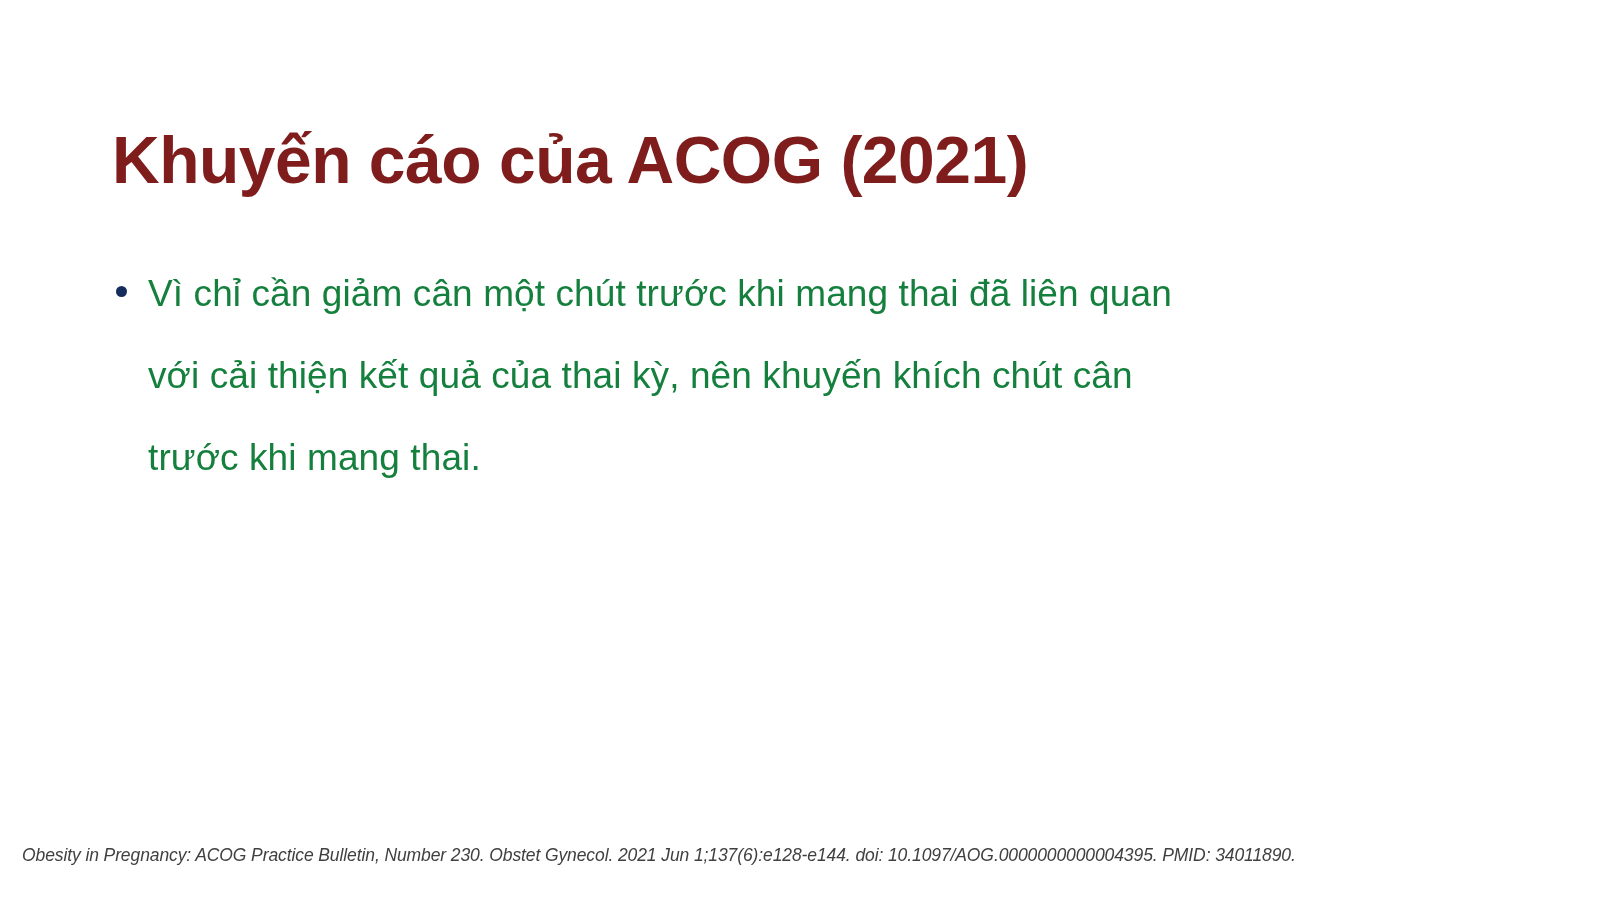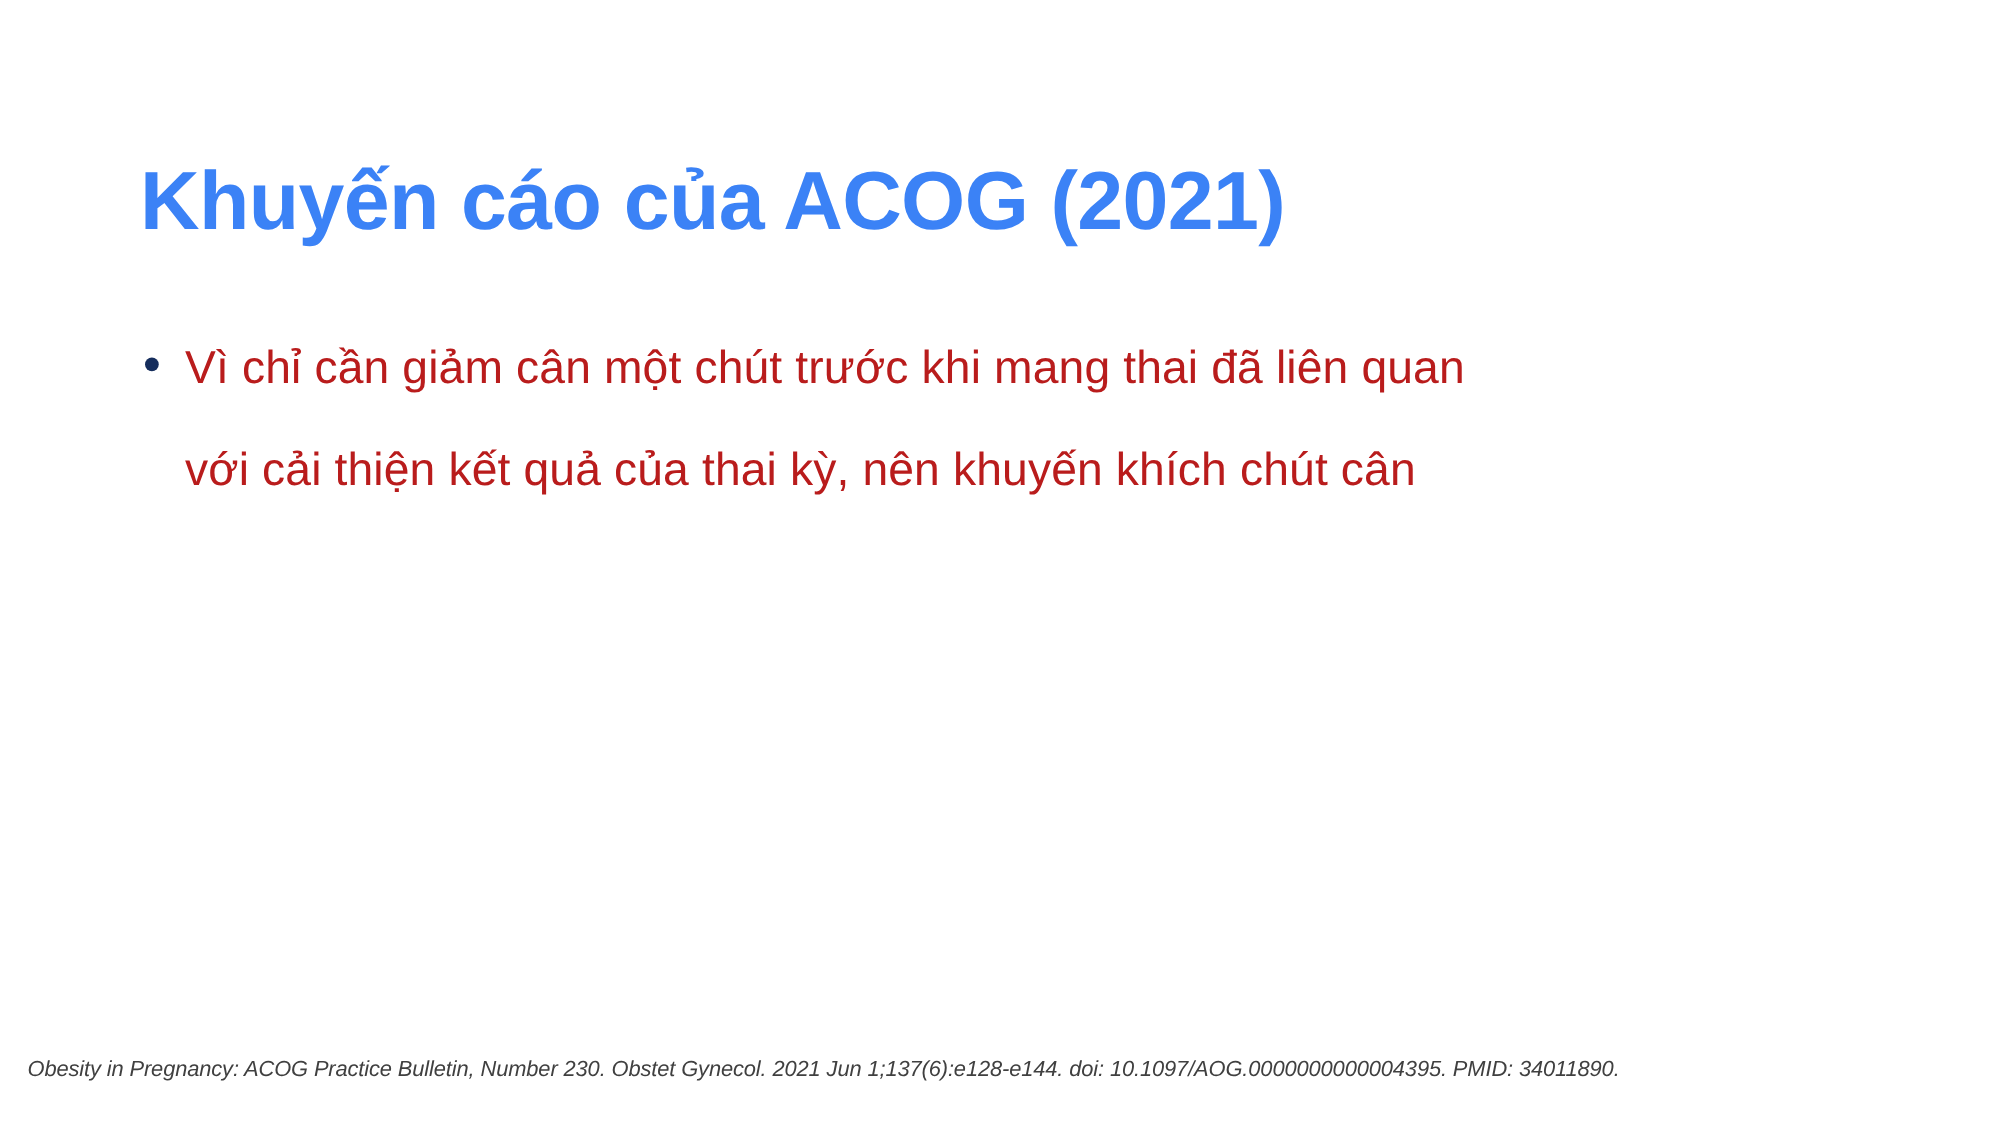--- a/index.html
+++ b/index.html
@@ -24,34 +24,34 @@
   .slide-title {
     position: absolute;
     left: 112px;
     top: 78px;
     width: 1380px;
     font-family: "Liberation Sans", sans-serif;
     font-size: 66px;
     font-weight: bold;
     line-height: 1.18;
     letter-spacing: -0.5px;
-    color: #3b82f6;
+    color: #7f1d1d;
     white-space: nowrap;
   }
   .body-block {
     position: absolute;
     left: 108px;
     top: 253px;
     width: 1340px;
   }
   .bullet-item {
     position: relative;
     display: block;
     padding-left: 40px;
-    color: #b91c1c;
+    color: #15803d;
     font-family: "Liberation Sans", sans-serif;
     font-size: 37px;
     font-weight: normal;
     line-height: 82px;
     letter-spacing: 0.1px;
   }
   .bullet-dot {
     position: absolute;
     left: 8px;
     top: 33px;
@@ -87,19 +87,20 @@
 <div class="slide">
 
   <h1 class="slide-title">Khuyến cáo của ACOG (2021)</h1>
 
   <div class="body-block">
     <div class="bullet-item">
       <span class="bullet-dot"></span>
       <span class="bullet-lines">
         <span class="line">Vì chỉ cần giảm cân một chút trước khi mang thai đã liên quan</span>
         <span class="line">với cải thiện kết quả của thai kỳ, nên khuyến khích chút cân</span>
+        <span class="line">trước khi mang thai.</span>
       </span>
     </div>
   </div>
 
   <div class="footer-citation">Obesity in Pregnancy: ACOG Practice Bulletin, Number 230. Obstet Gynecol. 2021 Jun 1;137(6):e128-e144.  doi: 10.1097/AOG.0000000000004395.  PMID: 34011890.</div>
 
 </div>
 
 </body></html>

